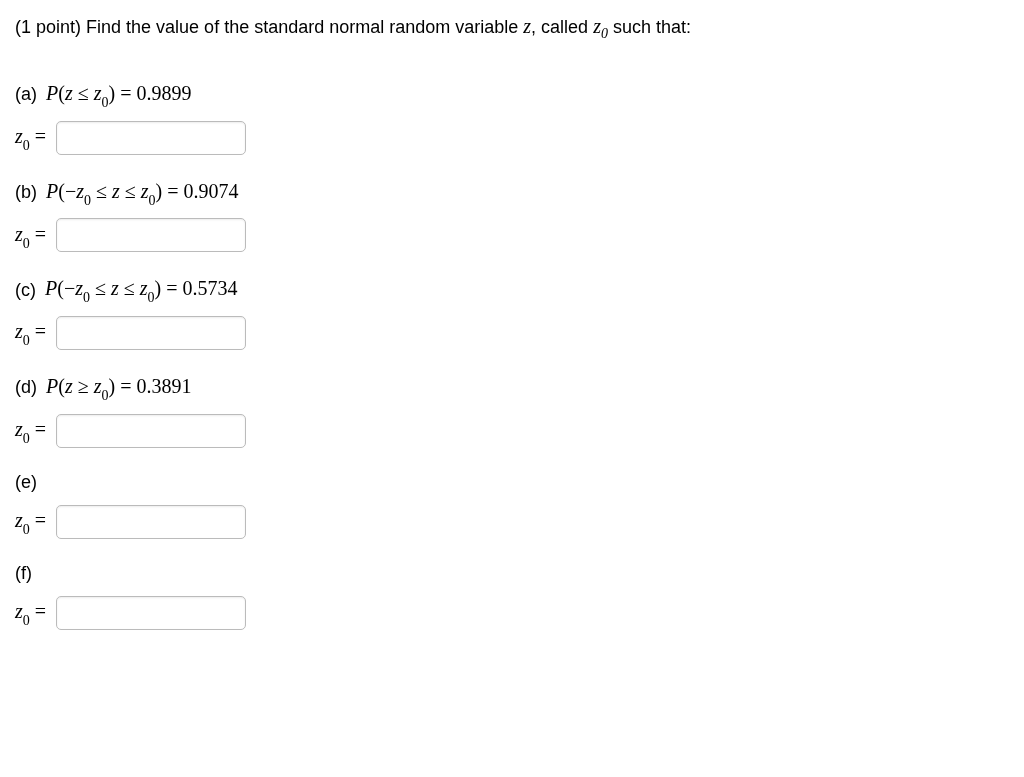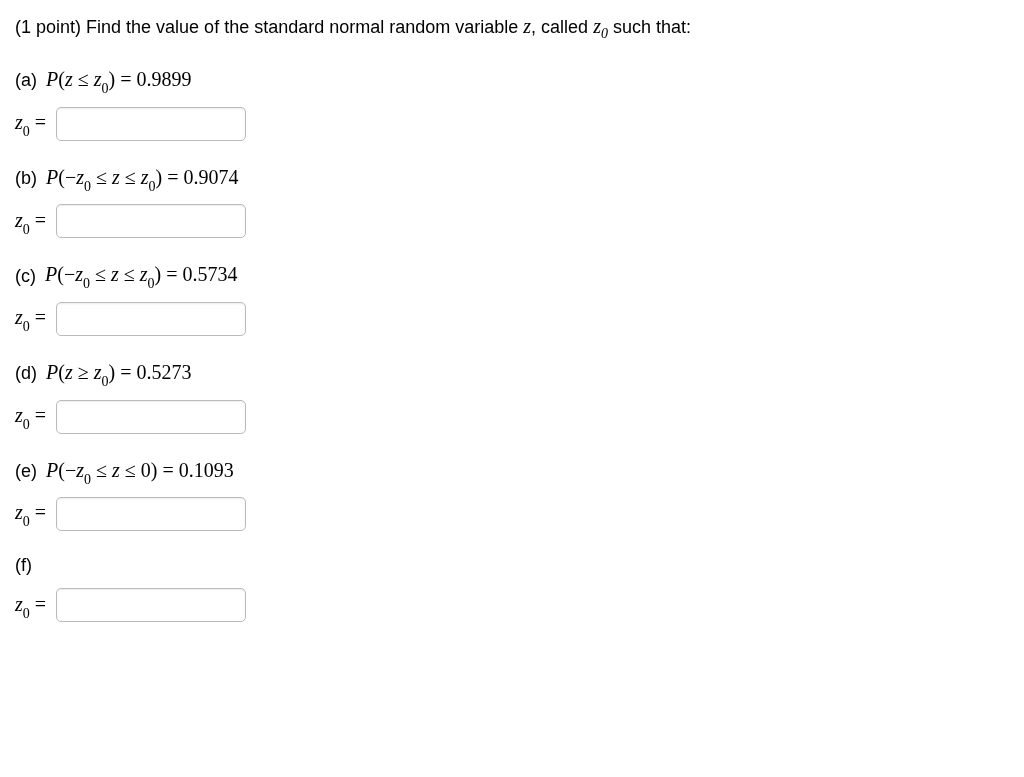--- a/index.html
+++ b/index.html
@@ -7,21 +7,21 @@
       font-family: Arial, Helvetica, sans-serif;
       font-size: 18px;
       margin: 0;
       padding: 12px 15px;
       color: #000;
       background: #fff;
       line-height: 1.4;
       width: 1024px;
     }
     .preamble {
-      margin-bottom: 22px;
+      margin-bottom: 36px;
     }
     .preamble .ital { font-style: italic; font-family: 'Times New Roman', Times, serif; font-size: 20px; }
     .preamble .sub { font-style: italic; font-family: 'Times New Roman', Times, serif; font-size: 14px; vertical-align: sub; }
     .part {
       margin-bottom: 12px;
     }
     .part-line {
       display: flex;
       align-items: center;
       gap: 6px;
@@ -113,35 +113,32 @@
   <div class="answer-line">
     <span class="answer-label"><span>z</span><span class="sub0 up">0</span><span class="up"> =</span></span>
     <input type="text" class="answer-input" style="">
   </div>
 </div>
 
 <div class="part">
   <div class="part-line">
     <span class="part-label">(d)</span>
     <span class="math">
-      <span>P</span><span class="up">(</span><span>z</span><span class="up"> ≥ </span><span>z</span><span class="sub0 up">0</span><span class="up">)</span><span class="up"> = </span><span class="up">0.5273</span>
+      <span>P</span><span class="up">(</span><span>z</span><span class="up"> ≥ </span><span>z</span><span class="sub0 up">0</span><span class="up">)</span><span class="up"> = </span><span class="up">0.3891</span>
     </span>
   </div>
   <div class="answer-line">
     <span class="answer-label"><span>z</span><span class="sub0 up">0</span><span class="up"> =</span></span>
     <input type="text" class="answer-input" style="">
   </div>
 </div>
 
 <div class="part">
   <div class="part-line">
     <span class="part-label">(e)</span>
-    <span class="math">
-      <span>P</span><span class="up">(</span><span class="up">−</span><span>z</span><span class="sub0 up">0</span><span class="up"> ≤ </span><span>z</span><span class="up"> ≤ </span><span class="up">0</span><span class="up">)</span><span class="up"> = </span><span class="up">0.1093</span>
-    </span>
   </div>
   <div class="answer-line">
     <span class="answer-label"><span>z</span><span class="sub0 up">0</span><span class="up"> =</span></span>
     <input type="text" class="answer-input" style="">
   </div>
 </div>
 
 <div class="part">
   <div class="part-line">
     <span class="part-label">(f)</span>

